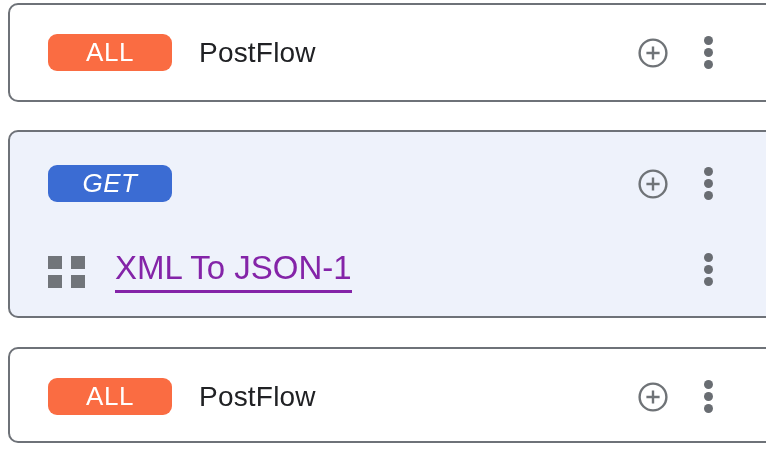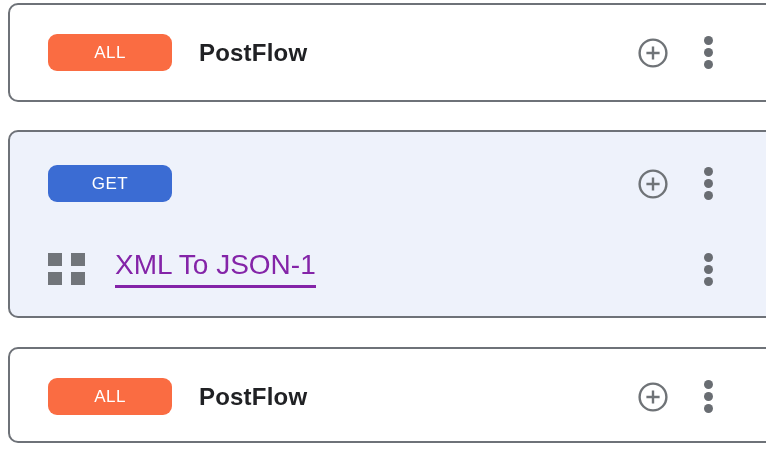--- a/index.html
+++ b/index.html
@@ -38,31 +38,31 @@
   .row-get { top: 33px; }      
 
   .badge {
     width: 124px;
     height: 37px;
     border-radius: 9px;
     display: flex;
     align-items: center;
     justify-content: center;
     color: #ffffff;
-    font-size: 17px;
+    font-size: 26px;
     letter-spacing: 0.5px;
     flex: none;
   }
   .badge-orange { background: #fa6c42; }
-  .badge-blue   { background: #3b6cd3; }
+  .badge-blue   { background: #3b6cd3; font-style: italic; }
 
   .flow-title {
     margin: 0 0 0 27px;
-    font-size: 24px;
-    font-weight: 700;
+    font-size: 28px;
+    font-weight: 400;
     color: #202124;
     letter-spacing: 0.2px;
     white-space: nowrap;
   }
 
   .actions {
     position: absolute;
     left: 628px;
     display: flex;
     align-items: center;
@@ -108,21 +108,21 @@
     display: inline-grid;
     grid-template-columns: 14px 14px;
     grid-template-rows: 13px 13px;
     column-gap: 9px;
     row-gap: 6px;
   }
   .grid-icon span { background: #71757a; }
 
   .policy-link {
     margin-left: 30px;
-    font-size: 28px;
+    font-size: 33px;
     color: #8424a8;
     text-decoration: none;
     border-bottom: 3px solid #8424a8;
     padding-bottom: 4px;
     line-height: 1.1;
     white-space: nowrap;
     cursor: pointer;
   }
 </style>
 </head>

